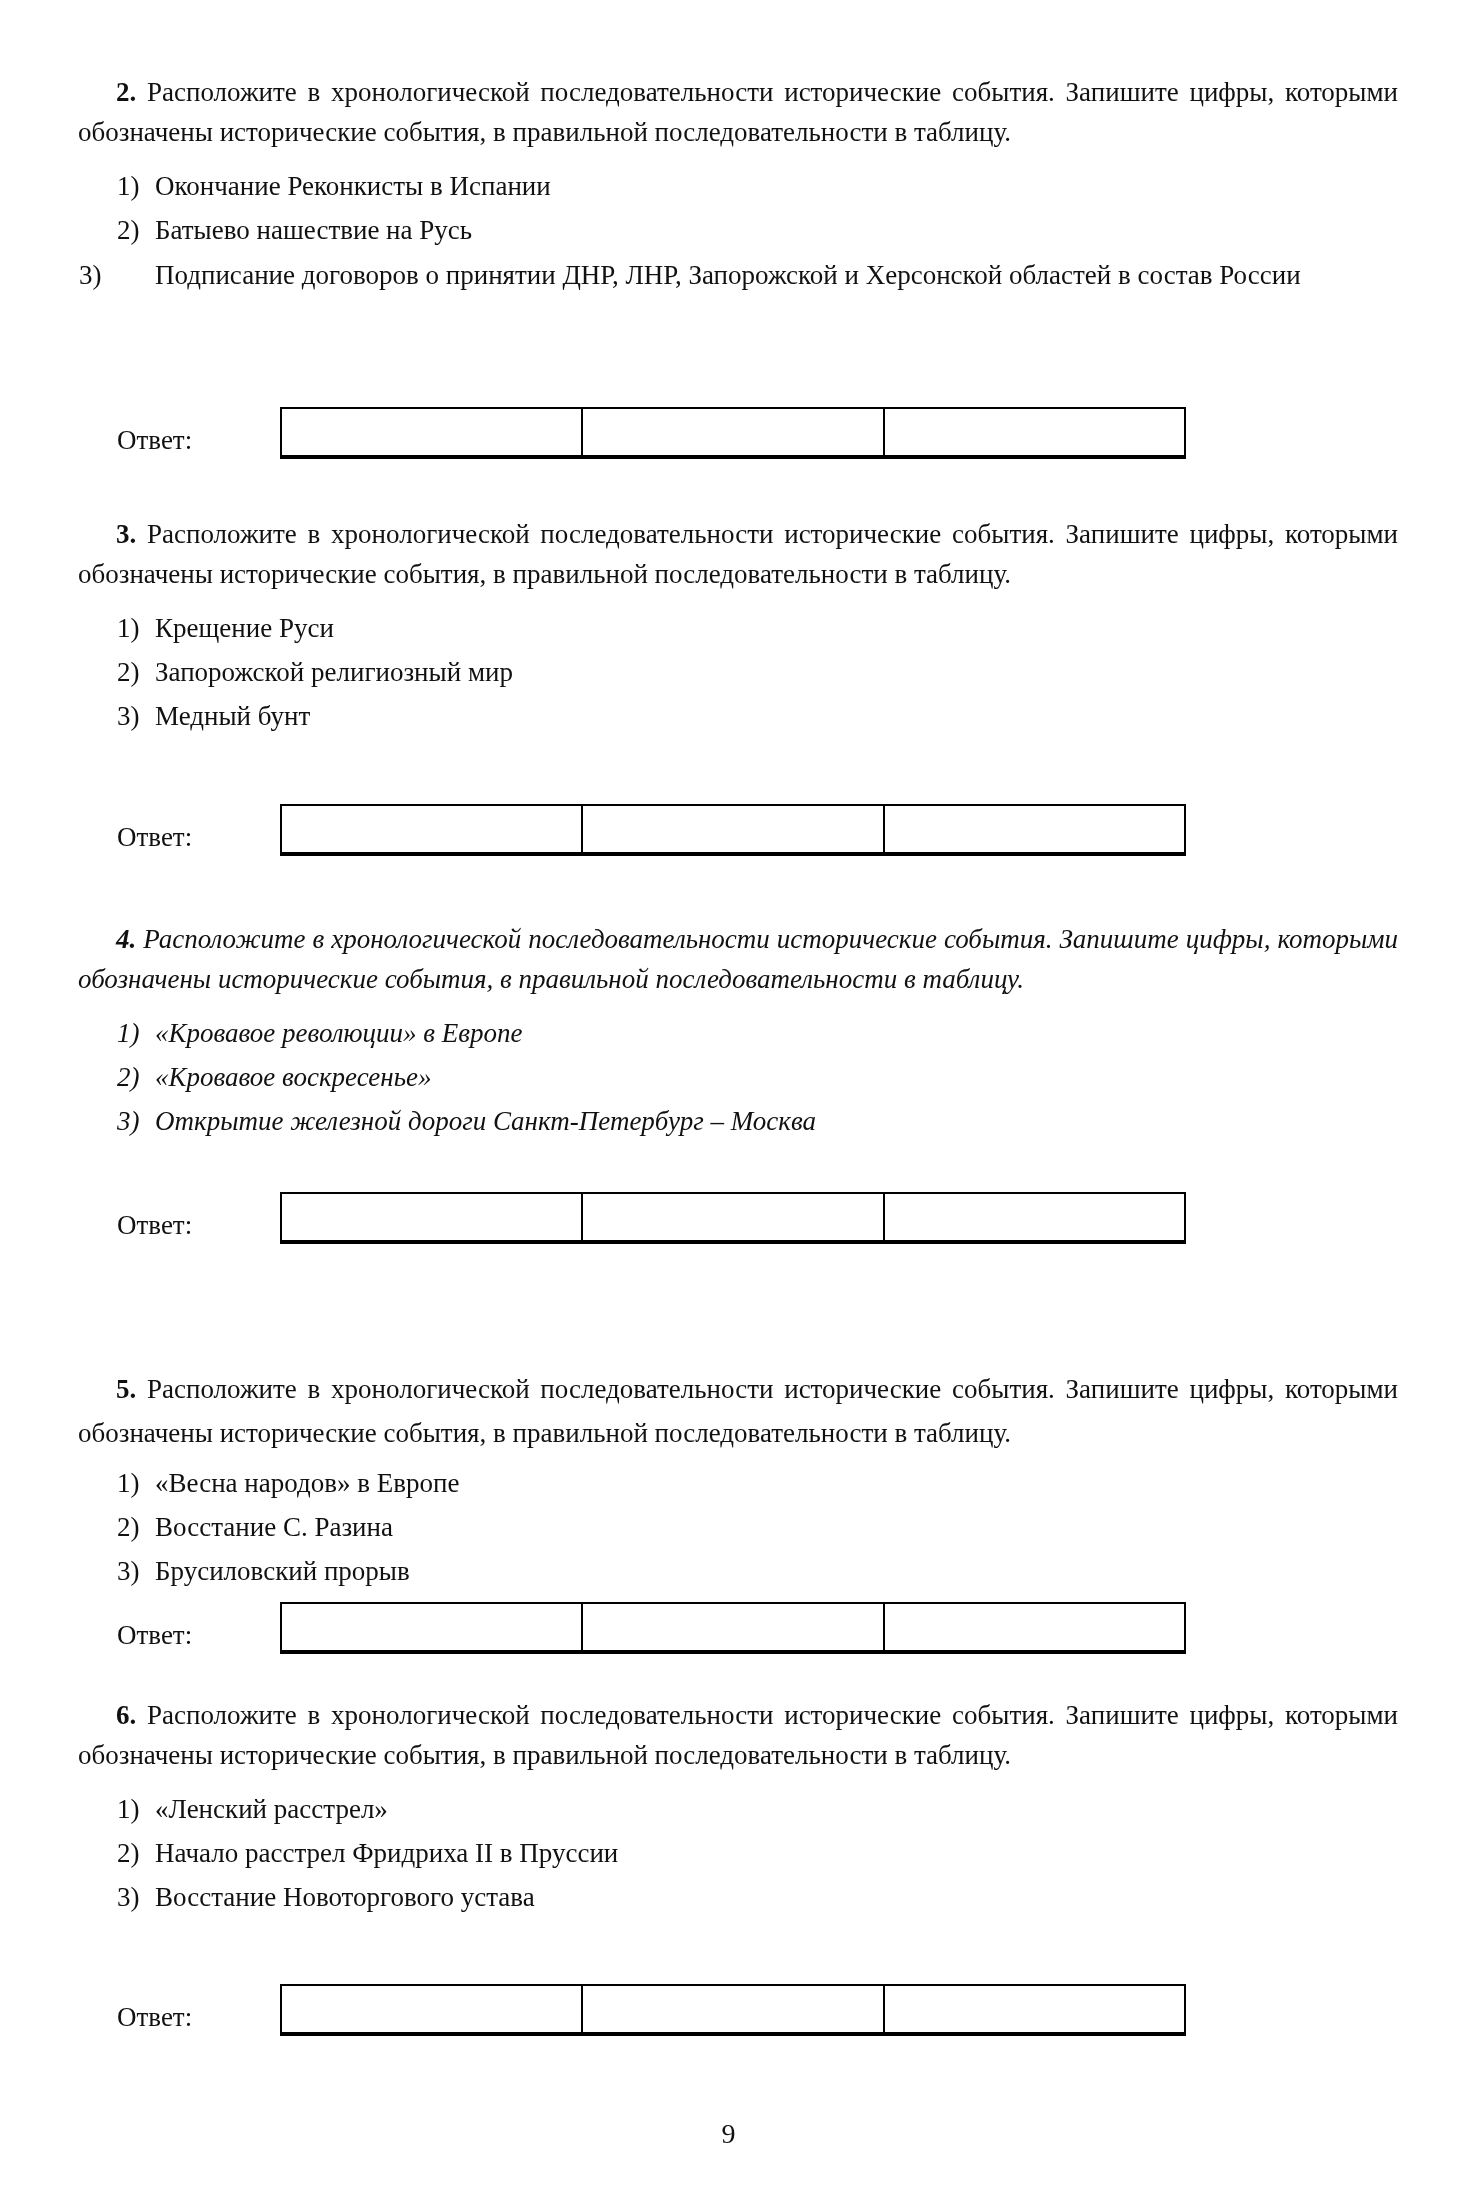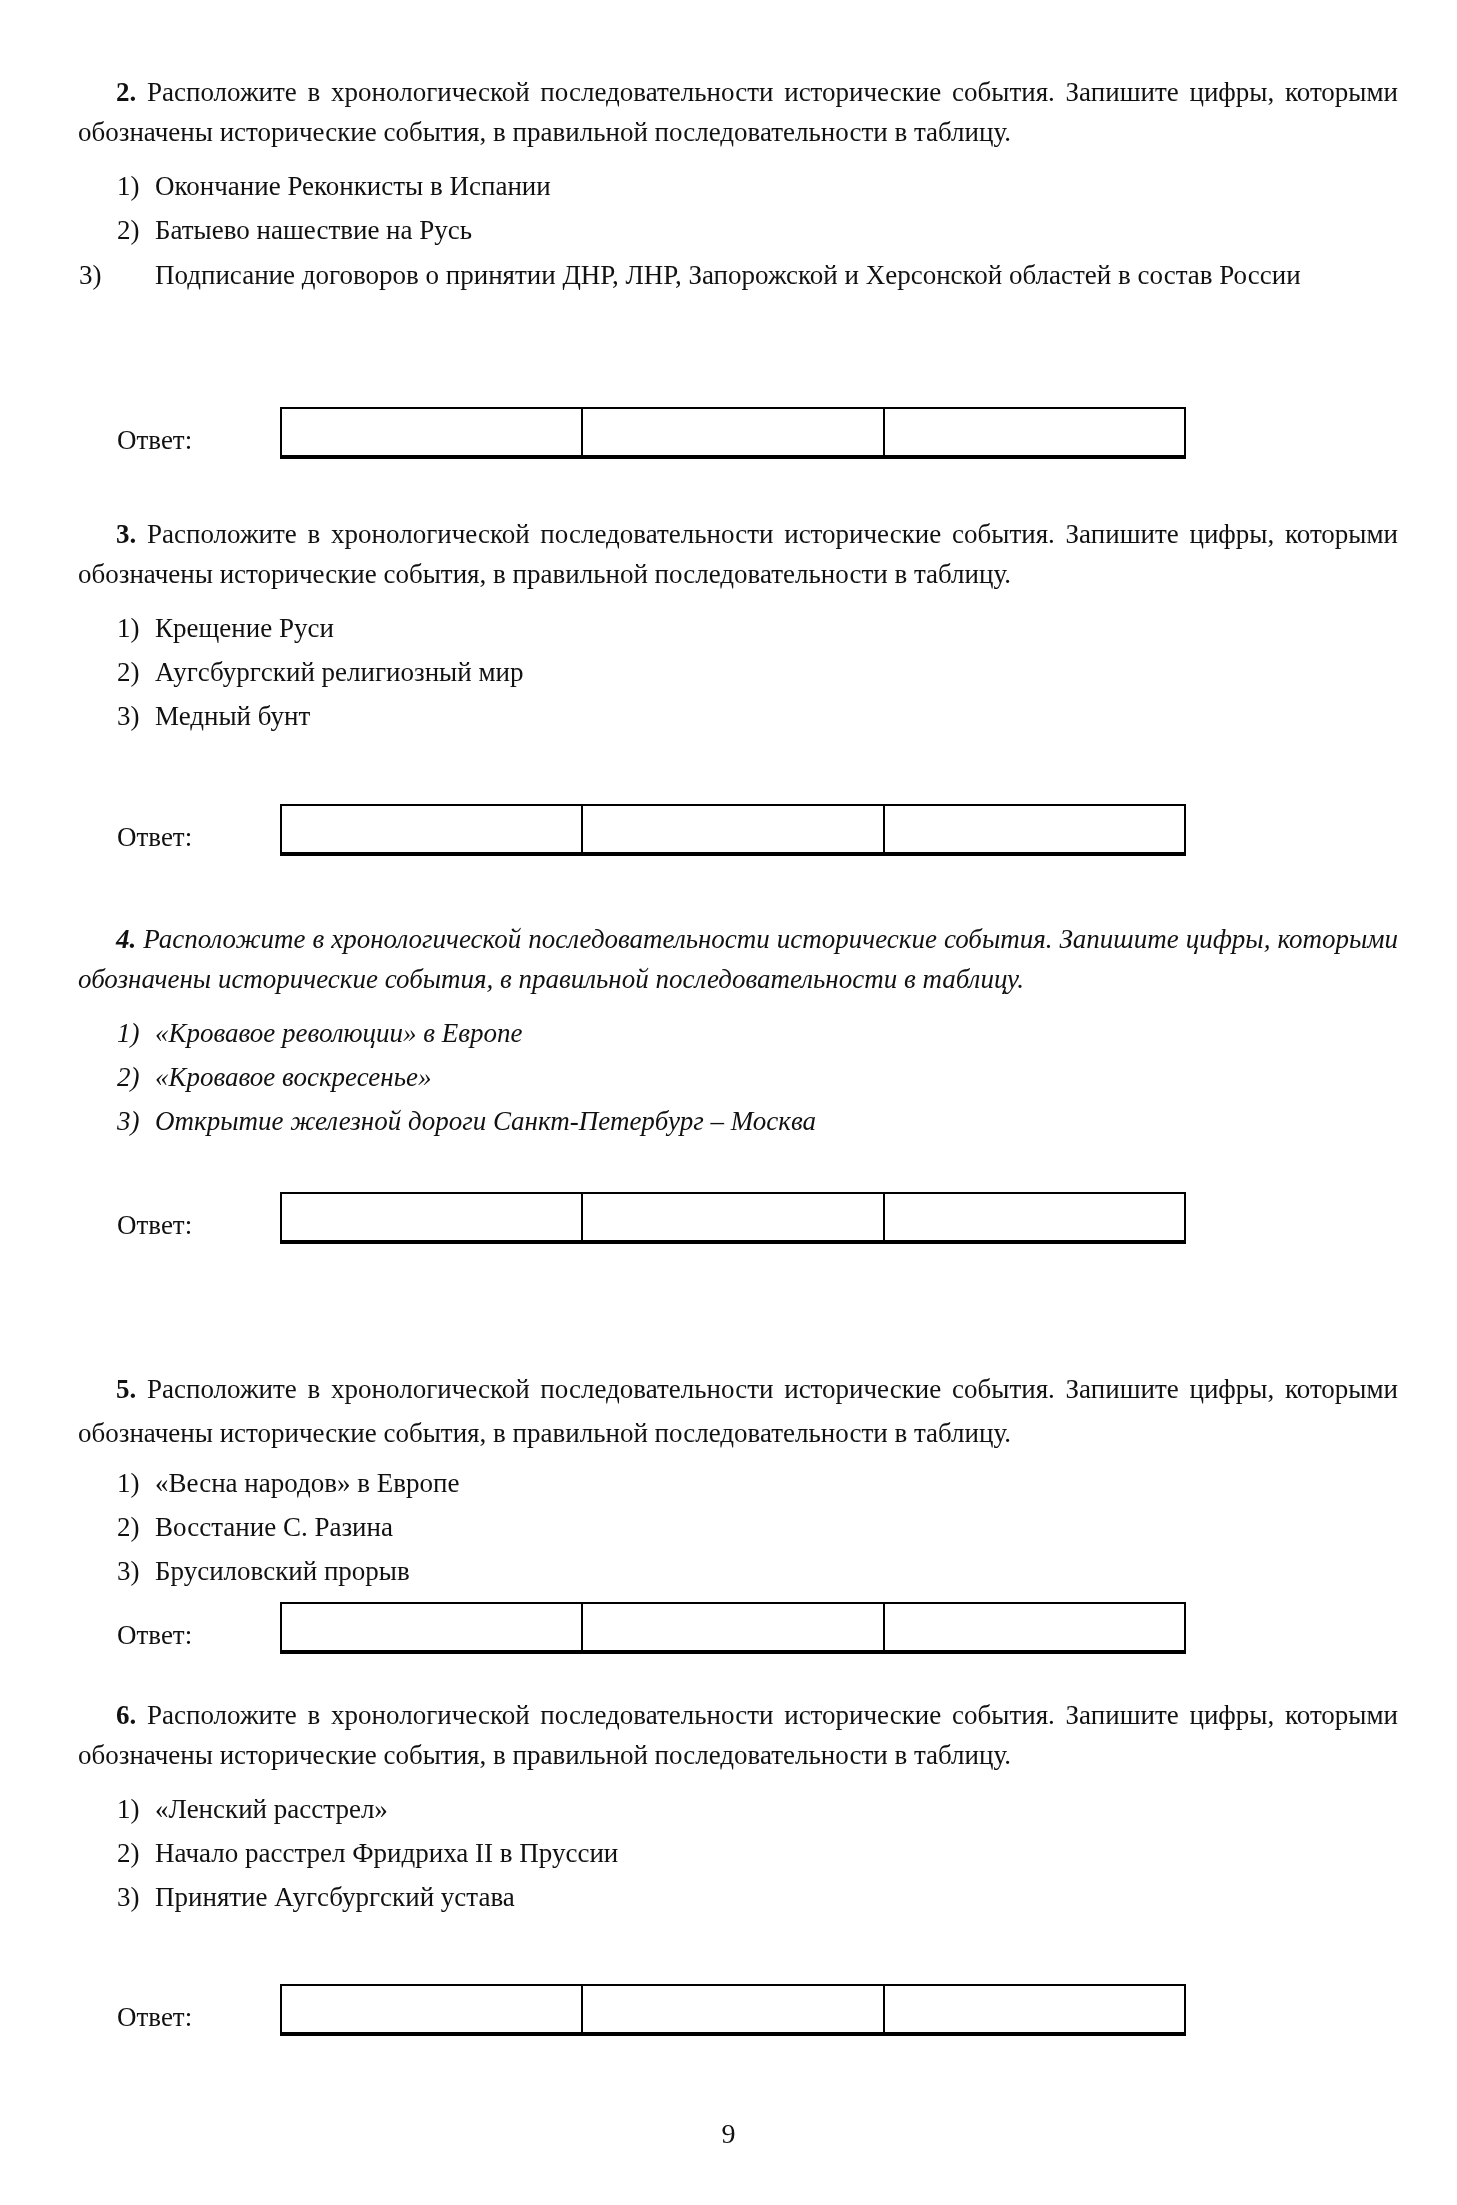--- a/index.html
+++ b/index.html
@@ -39,21 +39,21 @@
     <div class="cell"></div>
     <div class="cell"></div>
     <div class="cell"></div>
   </div>
 </div>
 
 <div class="task" style="top:514px;">
   <p class="para"><span class="indent"></span><span class="num">3.</span> <span>Расположите в хронологической последовательности исторические события. Запишите цифры, которыми обозначены исторические события, в правильной последовательности в таблицу.</span></p>
   <div class="items">
     <div class="item"><span class="lbl">1)</span><span>Крещение Руси</span></div>
-    <div class="item"><span class="lbl">2)</span><span>Аугсбургский религиозный мир</span></div>
+    <div class="item"><span class="lbl">2)</span><span>Запорожской религиозный мир</span></div>
     <div class="item"><span class="lbl">3)</span><span>Медный бунт</span></div>
   </div>
 </div>
 <div class="answer" style="top:804px;">
   <span class="lbl">Ответ:</span>
   <div class="grid">
     <div class="cell"></div>
     <div class="cell"></div>
     <div class="cell"></div>
   </div>
@@ -91,21 +91,21 @@
     <div class="cell"></div>
     <div class="cell"></div>
   </div>
 </div>
 
 <div class="task" style="top:1695px;">
   <p class="para"><span class="indent"></span><span class="num">6.</span> <span>Расположите в хронологической последовательности исторические события. Запишите цифры, которыми обозначены исторические события, в правильной последовательности в таблицу.</span></p>
   <div class="items">
     <div class="item"><span class="lbl">1)</span><span>«Ленский расстрел»</span></div>
     <div class="item"><span class="lbl">2)</span><span>Начало расстрел Фридриха II в Пруссии</span></div>
-    <div class="item"><span class="lbl">3)</span><span>Принятие Аугсбургский устава</span></div>
+    <div class="item"><span class="lbl">3)</span><span>Восстание Новоторгового устава</span></div>
   </div>
 </div>
 <div class="answer" style="top:1984px;">
   <span class="lbl">Ответ:</span>
   <div class="grid">
     <div class="cell"></div>
     <div class="cell"></div>
     <div class="cell"></div>
   </div>
 </div>

